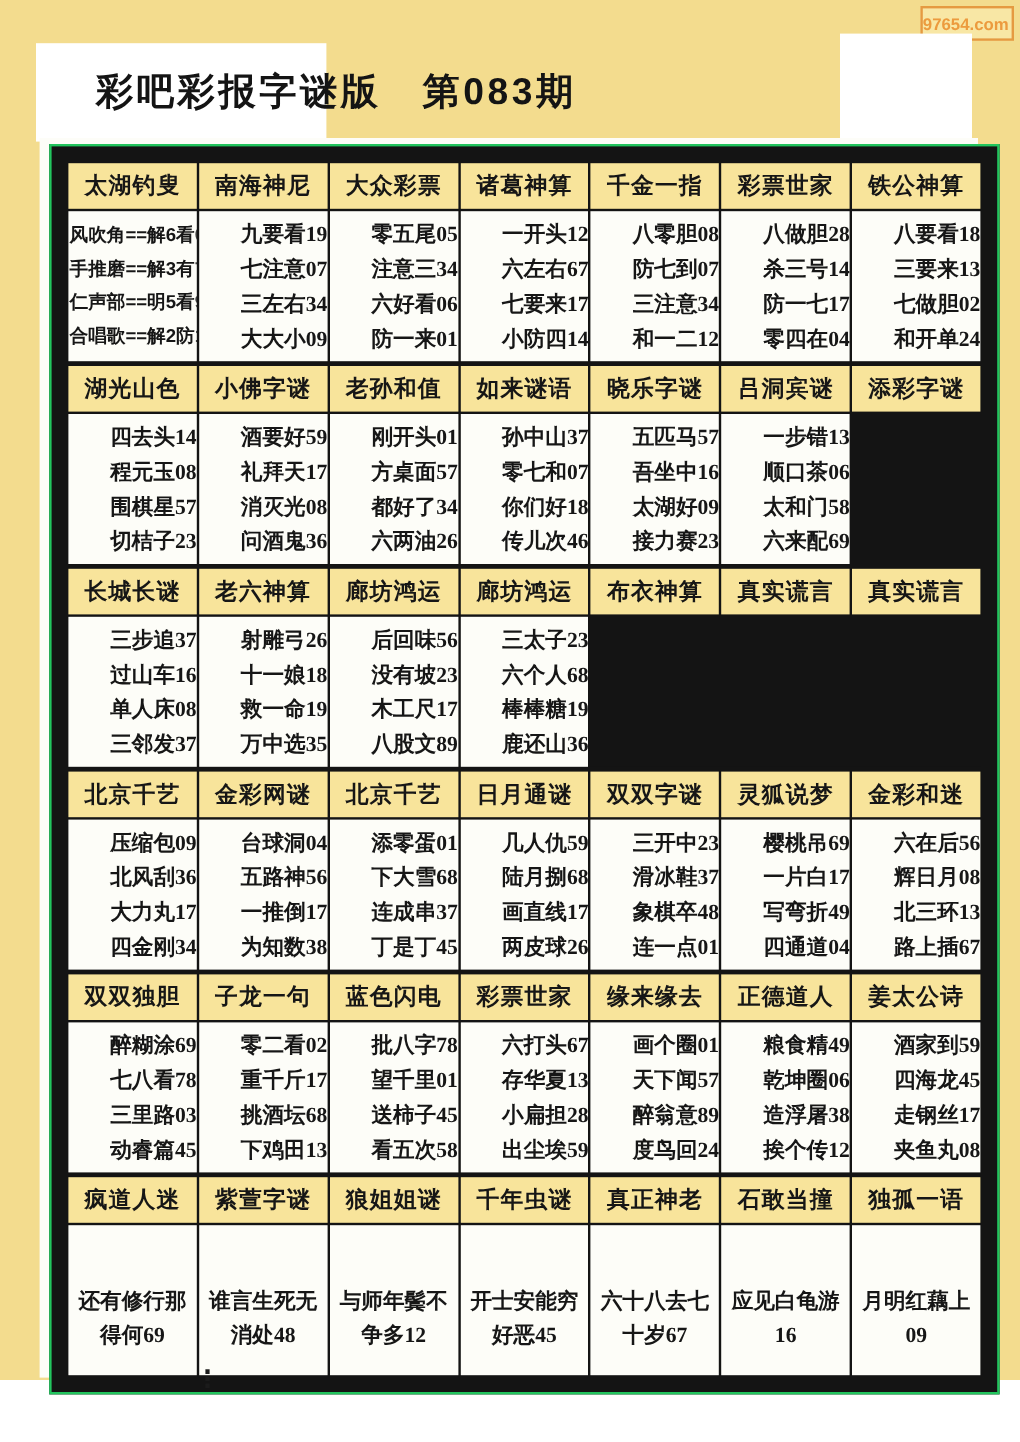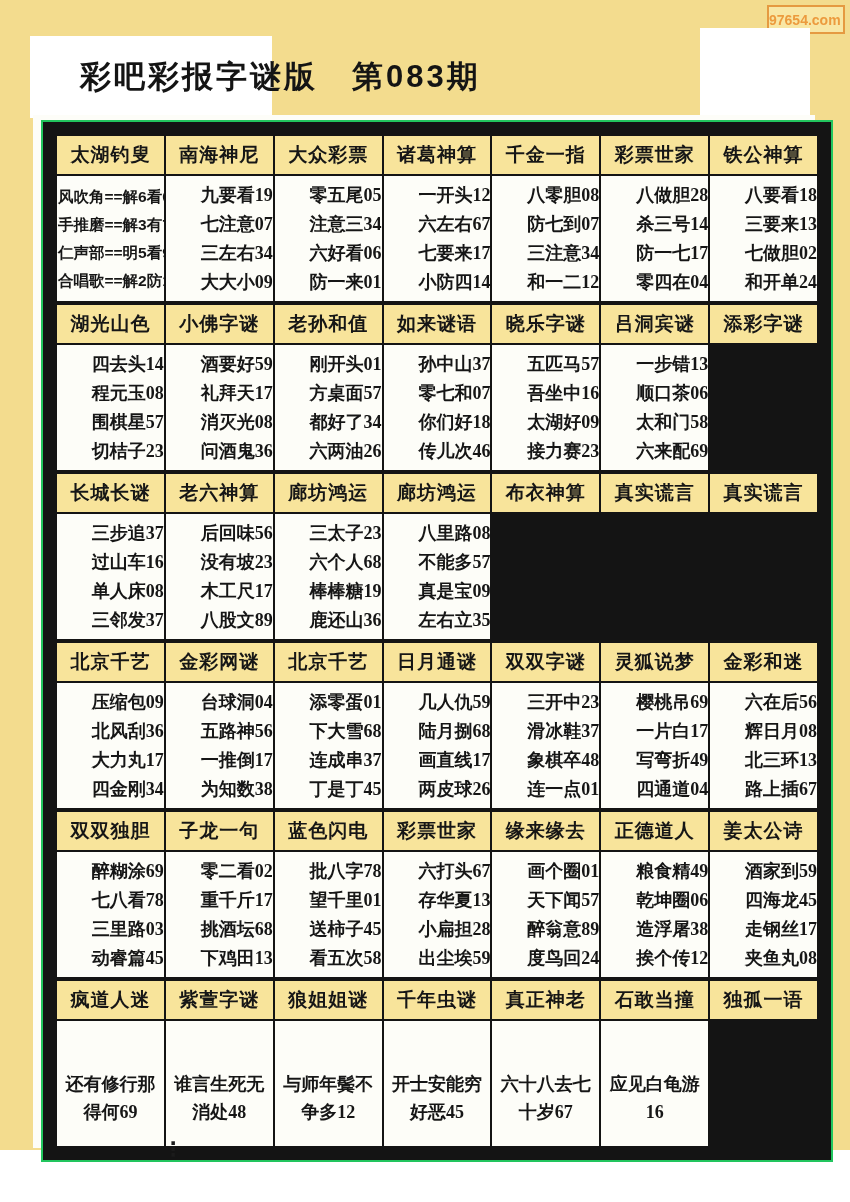--- a/index.html
+++ b/index.html
@@ -189,36 +189,36 @@
         <div class="hcell">真实谎言</div>
       </div>
       <div class="crow">
         <div class="ccell">
           <div class="line">三步追37</div>
           <div class="line">过山车16</div>
           <div class="line">单人床08</div>
           <div class="line">三邻发37</div>
         </div>
         <div class="ccell">
+          <div class="line">射雕弓26</div>
+          <div class="line">十一娘18</div>
+          <div class="line">救一命19</div>
+          <div class="line">万中选35</div>
+        </div>
+        <div class="ccell">
           <div class="line">后回味56</div>
           <div class="line">没有坡23</div>
           <div class="line">木工尺17</div>
           <div class="line">八股文89</div>
         </div>
         <div class="ccell">
           <div class="line">三太子23</div>
           <div class="line">六个人68</div>
           <div class="line">棒棒糖19</div>
           <div class="line">鹿还山36</div>
-        </div>
-        <div class="ccell">
-          <div class="line">八里路08</div>
-          <div class="line">不能多57</div>
-          <div class="line">真是宝09</div>
-          <div class="line">左右立35</div>
         </div>
       </div>
     </div>
     <div class="section">
       <div class="hrow">
         <div class="hcell">北京千艺</div>
         <div class="hcell">金彩网谜</div>
         <div class="hcell">北京千艺</div>
         <div class="hcell">日月通谜</div>
         <div class="hcell">双双字谜</div>
@@ -347,17 +347,20 @@
         </div>
         <div class="ccell tall">
           <div class="line">开士安能穷好恶45</div>
         </div>
         <div class="ccell tall">
           <div class="line">六十八去七十岁67</div>
         </div>
         <div class="ccell tall">
           <div class="line">应见白龟游16</div>
         </div>
+        <div class="ccell tall">
+          <div class="line">月明红藕上09</div>
+        </div>
       </div>
     </div>
   </div>
 
 <div class="partial-glyph">⋮</div>
 
 </body></html>

